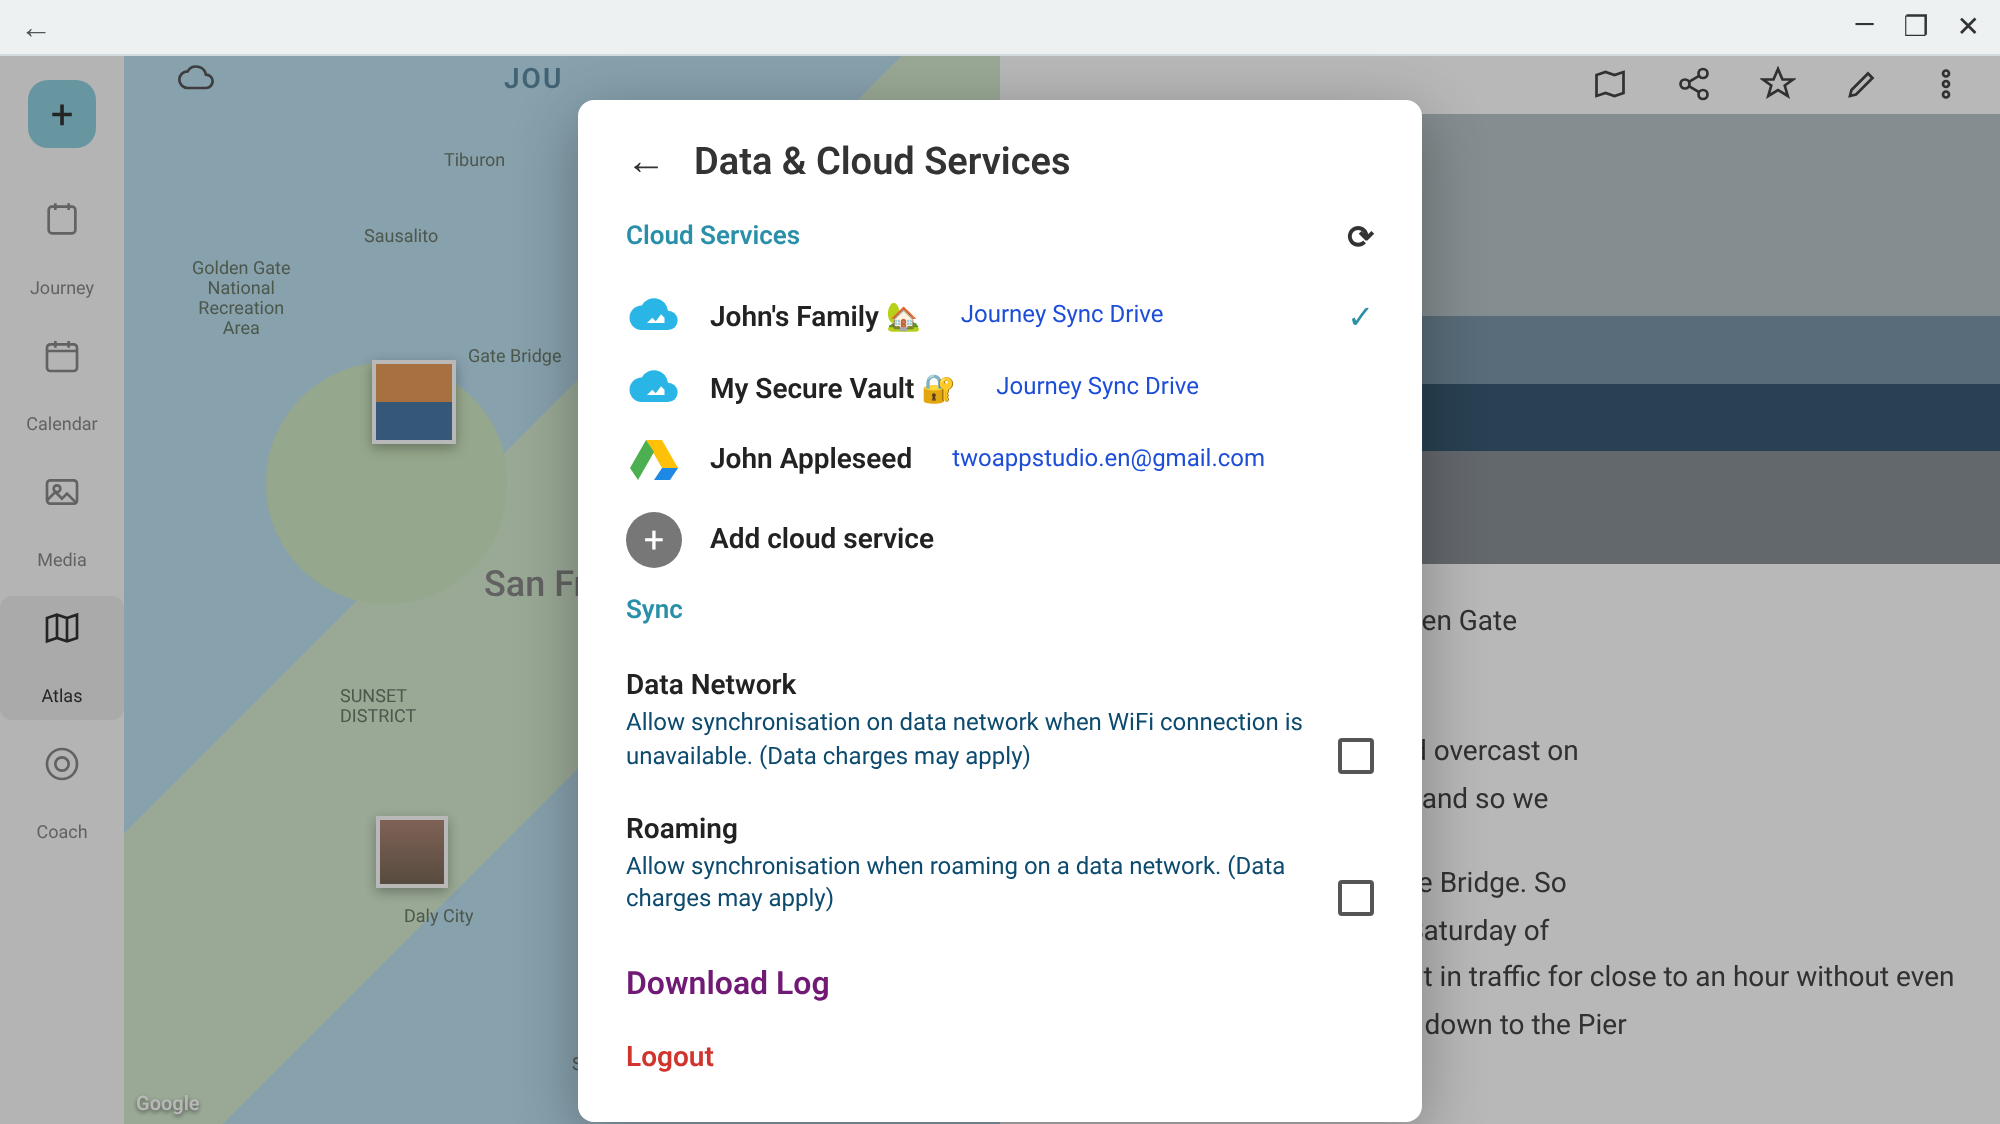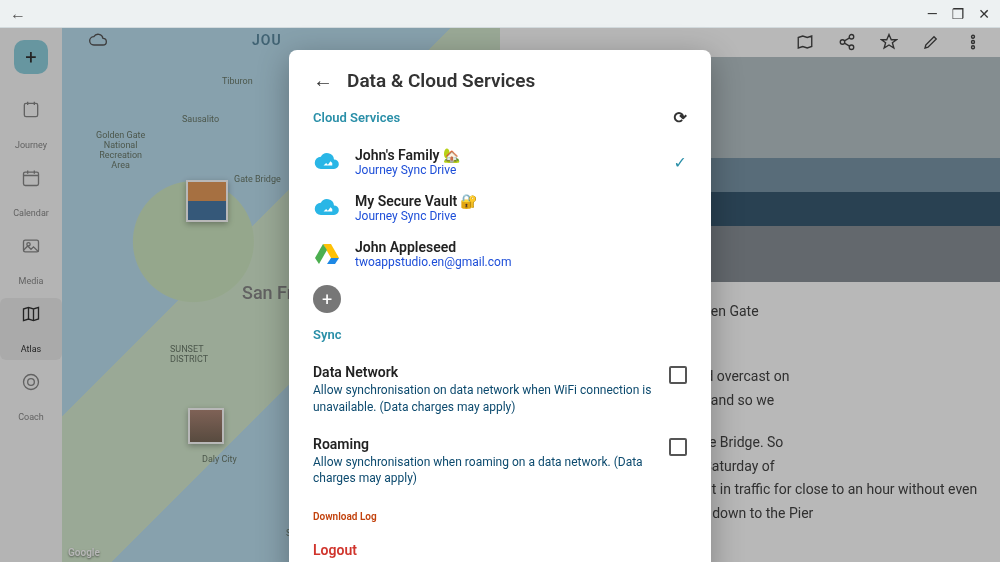--- a/index.html
+++ b/index.html
@@ -84,31 +84,31 @@
     box-shadow:0 8px 32px rgba(0,0,0,.3);
     color:#333;
   }
   .modal-header{display:flex;align-items:center;gap:14px;margin-bottom:16px;}
   .modal-header .backarrow{font-size:20px;color:#333;cursor:pointer;}
   .modal-header h1{font-size:19px;font-weight:600;}
   .section-title{color:#2a8fa8;font-size:13px;font-weight:600;margin:14px 0 12px 0;display:flex;justify-content:space-between;align-items:center;}
   .section-title .refresh{color:#333;font-size:16px;cursor:pointer;}
   .cloud-row{display:flex;align-items:center;gap:14px;padding:8px 0;}
   .cloud-row .ico{width:28px;height:20px;display:flex;align-items:center;justify-content:center;}
-  .cloud-row .texts{flex:1;display:flex;flex-direction:column;}
+  .cloud-row .texts{flex:1;display:flex;gap:20px;}
   .cloud-row .name{font-size:14px;font-weight:600;color:#222;}
   .cloud-row .sub{font-size:12px;color:#1d4ed8;}
   .cloud-row .check{color:#2a8fa8;font-size:16px;}
   .addicon{width:28px;height:28px;border-radius:50%;background:#777;color:#fff;display:flex;align-items:center;justify-content:center;font-size:18px;}
-  .sync-row{display:flex;align-items:flex-start;gap:14px;padding:10px 0;}
+  .sync-row{display:flex;align-items:flex-end;gap:14px;padding:10px 0;}
   .sync-row .txt{flex:1;}
   .sync-row .ttl{font-size:14px;font-weight:600;color:#222;margin-bottom:2px;}
   .sync-row .desc{font-size:12px;color:#0c4a6e;line-height:1.4;}
   .sync-row .checkbox{width:18px;height:18px;border:2px solid #555;border-radius:2px;margin-top:2px;}
-  .simple-row{font-size:10px;font-weight:600;color:#c2410c;padding:14px 0 8px 0;}
+  .simple-row{font-size:16px;font-weight:600;color:#701a75;padding:14px 0 8px 0;}
   .logout{color:#d0342c;font-weight:600;font-size:14px;padding:12px 0 0 0;}
   .cloudsvg{width:28px;height:20px;}
   .gdrive{width:24px;height:20px;}
 </style>
 </head>
 <body>
 
 <div class="titlebar">
   <span class="back">←</span>
   <div class="win-controls">
@@ -263,20 +263,23 @@
           </svg>
       </span>
       <div class="texts">
         <span class="name">John Appleseed</span>
         <span class="sub">twoappstudio.en@gmail.com</span>
       </div>
     </div>
 
     <div class="cloud-row">
       <span class="addicon">+</span>
+      <div class="texts">
+        <span class="name">Add cloud service</span>
+      </div>
     </div>
 
     <div class="section-title" style="margin-top:6px">
       <span>Sync</span>
     </div>
 
     <div class="sync-row">
       <div class="txt">
         <div class="ttl">Data Network</div>
         <div class="desc">Allow synchronisation on data network when WiFi connection is unavailable. (Data charges may apply)</div>

